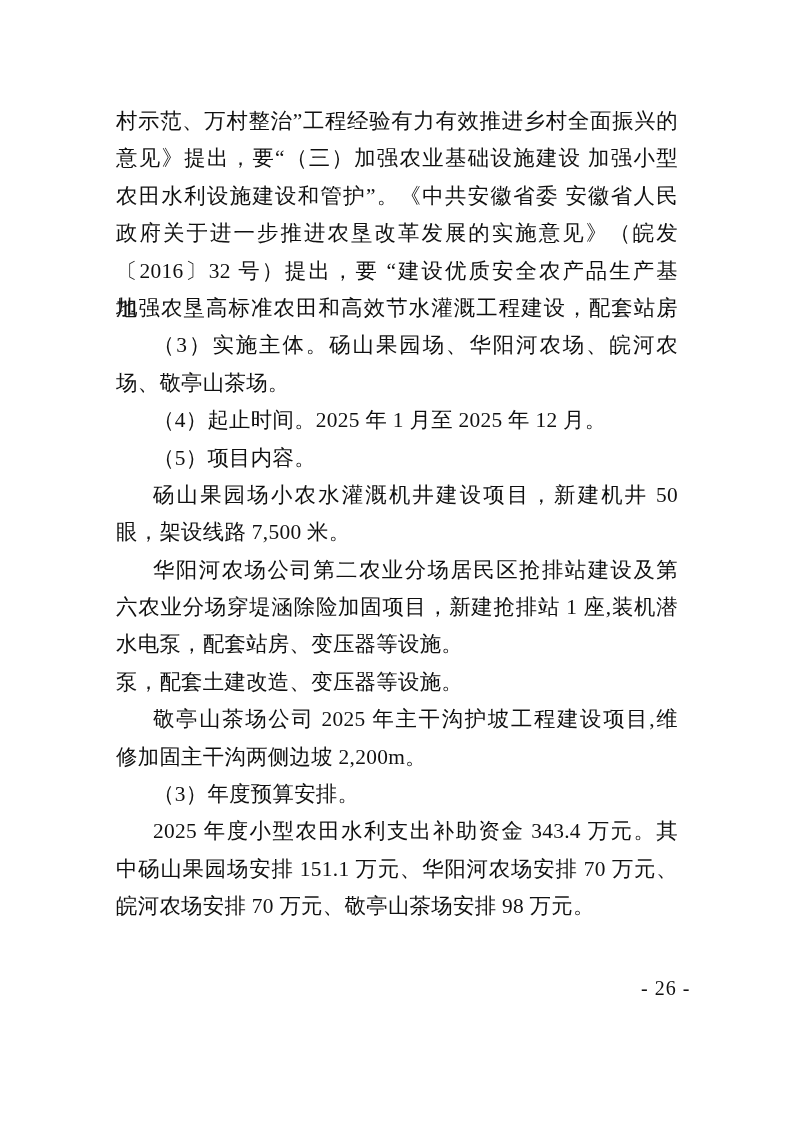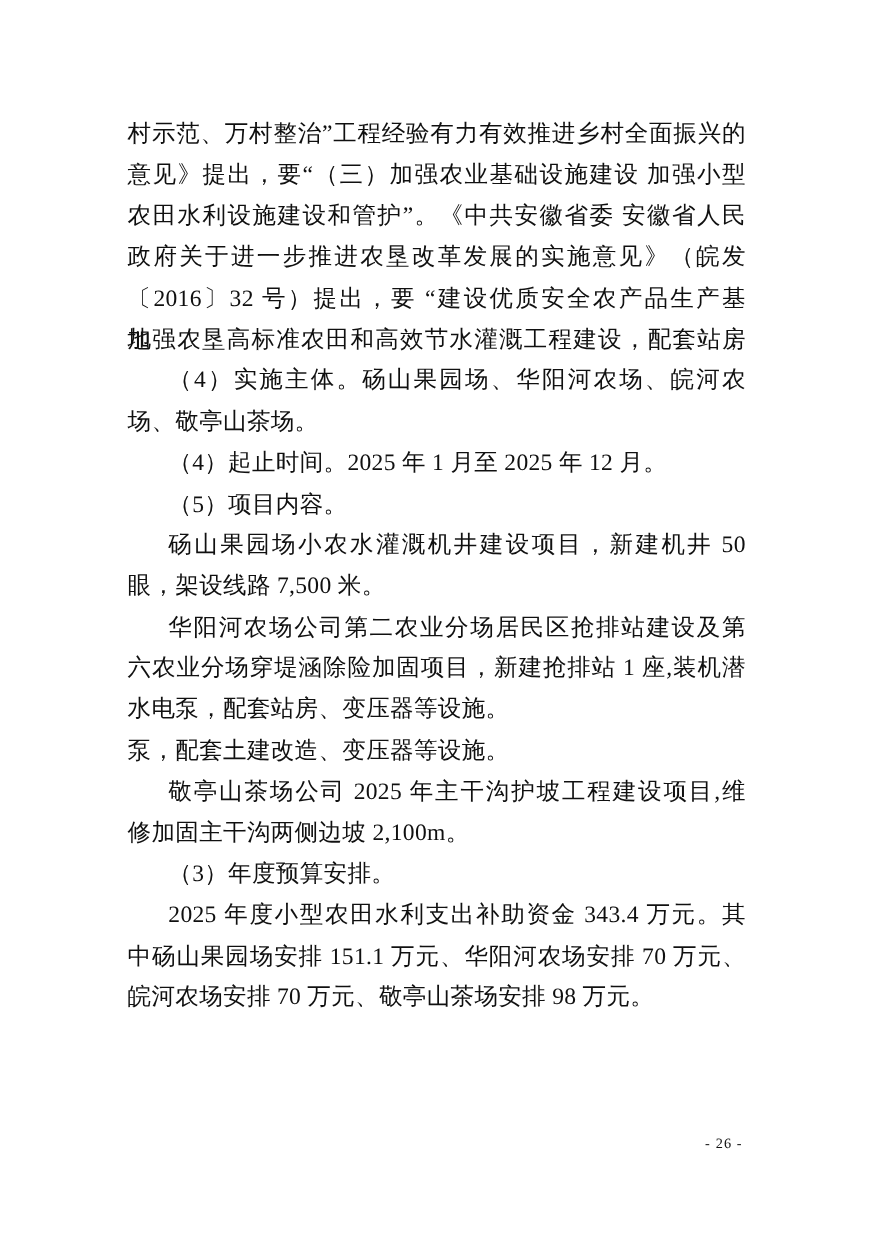--- a/index.html
+++ b/index.html
@@ -34,50 +34,50 @@
     text-align: justify;
     text-align-last: justify;
     text-justify: inter-character;
   }
   .line.ind {
     text-indent: 37px;
   }
   .page-num {
     position: absolute;
     left: 641px;
-    top: 1031px;
-    font-size: 13px;
+    top: 979px;
+    font-size: 20px;
     line-height: 18px;
     letter-spacing: 1px;
     color: #101010;
   }
 </style>
 </head>
 <body>
 
 <div class="page">
   <div class="doc-body">
 
   <div class="line j">村示范、万村整治”工程经验有力有效推进乡村全面振兴的</div>
       <div class="line j">意见》提出，要“（三）加强农业基础设施建设 加强小型</div>
       <div class="line j">农田水利设施建设和管护”。《中共安徽省委 安徽省人民</div>
       <div class="line j">政府关于进一步推进农垦改革发展的实施意见》（皖发</div>
       <div class="line j">〔2016〕32 号）提出，要 “建设优质安全农产品生产基地，</div>
       <div class="line j">加强农垦高标准农田和高效节水灌溉工程建设，配套站房</div>
-      <div class="line j ind">（4）实施主体。砀山果园场、华阳河农场、皖河农</div>
+      <div class="line j ind">（3）实施主体。砀山果园场、华阳河农场、皖河农</div>
       <div class="line">场、敬亭山茶场。</div>
       <div class="line ind">（4）起止时间。2025 年 1 月至 2025 年 12 月。</div>
       <div class="line ind">（5）项目内容。</div>
       <div class="line j ind">砀山果园场小农水灌溉机井建设项目，新建机井 50</div>
       <div class="line">眼，架设线路 7,500 米。</div>
       <div class="line j ind">华阳河农场公司第二农业分场居民区抢排站建设及第</div>
       <div class="line j">六农业分场穿堤涵除险加固项目，新建抢排站 1 座,装机潜</div>
       <div class="line">水电泵，配套站房、变压器等设施。</div>
       <div class="line">泵，配套土建改造、变压器等设施。</div>
       <div class="line j ind">敬亭山茶场公司 2025 年主干沟护坡工程建设项目,维</div>
-      <div class="line">修加固主干沟两侧边坡 2,100m。</div>
+      <div class="line">修加固主干沟两侧边坡 2,200m。</div>
       <div class="line ind">（3）年度预算安排。</div>
       <div class="line j ind">2025 年度小型农田水利支出补助资金 343.4 万元。其</div>
       <div class="line j">中砀山果园场安排 151.1 万元、华阳河农场安排 70 万元、</div>
       <div class="line">皖河农场安排 70 万元、敬亭山茶场安排 98 万元。</div>
     </div>
   <div class="page-num">- 26 -</div>
 </div>
 
 </body></html>

